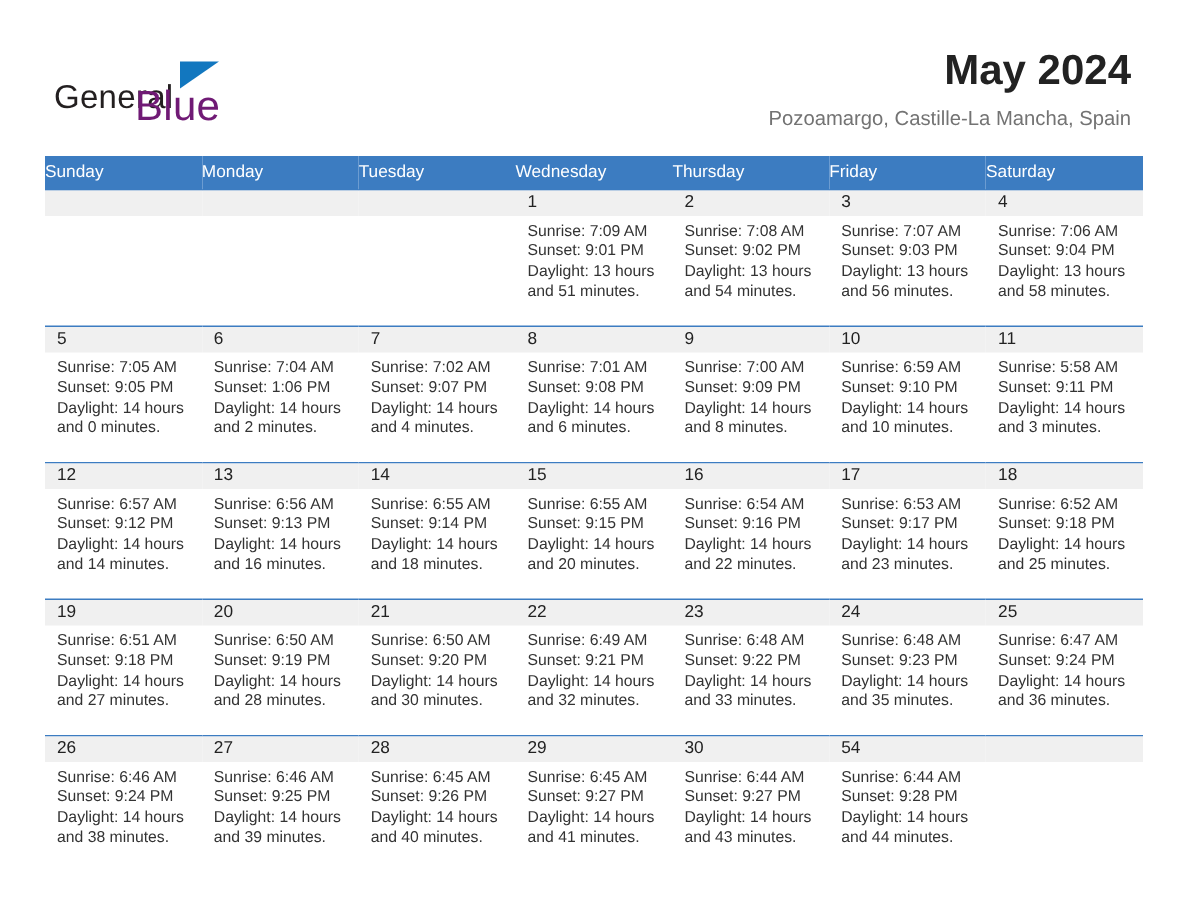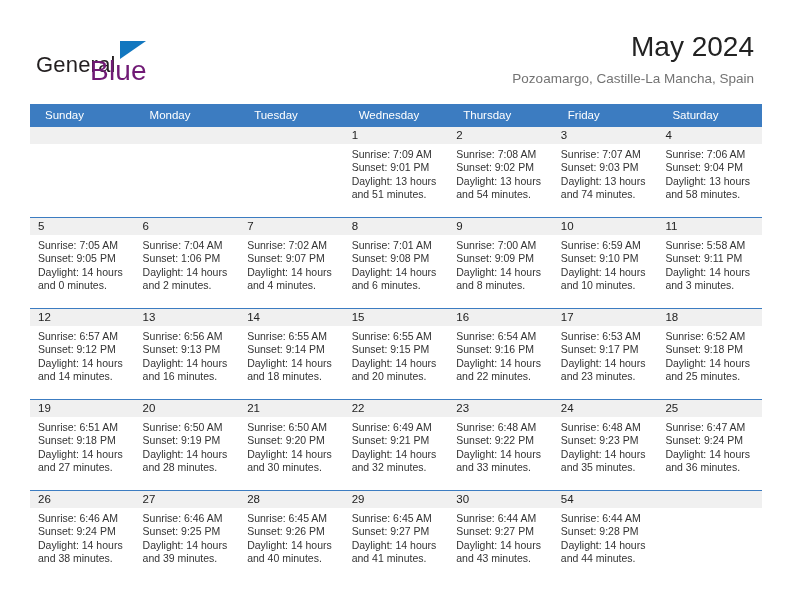--- a/index.html
+++ b/index.html
@@ -69,21 +69,21 @@
   .title-block {
     position: absolute;
     right: 38px;
     top: 30px;
     text-align: right;
   }
   .cal-title {
     font-size: 28px;
     color: #222222;
     line-height: 34px;
-    font-weight: 400;
+    font-weight: 700;
     white-space: nowrap;
   }
   .cal-subtitle {
     font-size: 13.5px;
     color: #737373;
     line-height: 18px;
     margin-top: 6px;
     font-weight: 400;
     white-space: nowrap;
   }
@@ -96,21 +96,21 @@
     width: 732px;
     border-collapse: collapse;
     table-layout: fixed;
   }
   .calendar th {
     background: #3c7cc1;
     color: #ffffff;
     font-size: 11.5px;
     font-weight: normal;
     text-align: left;
-    padding: 4px 0 5px 15px;
+    padding: 4px 0 5px 0;
     height: 13px;
     border: none;
   }
   .calendar td {
     width: 104.57px;
     vertical-align: top;
     padding: 0;
     border: none;
     border-top: 1px solid #3c7cc1;
     background: #ffffff;
@@ -214,21 +214,21 @@
               </div>
             </div>
           </td>
           <td>
             <div class="cell-inner">
               <div class="daynum">3</div>
               <div class="details">
                 <div>Sunrise: 7:07 AM</div>
                 <div>Sunset: 9:03 PM</div>
                 <div>Daylight: 13 hours</div>
-                <div>and 74 minutes.</div>
+                <div>and 56 minutes.</div>
               </div>
             </div>
           </td>
           <td>
             <div class="cell-inner">
               <div class="daynum">4</div>
               <div class="details">
                 <div>Sunrise: 7:06 AM</div>
                 <div>Sunset: 9:04 PM</div>
                 <div>Daylight: 13 hours</div>

